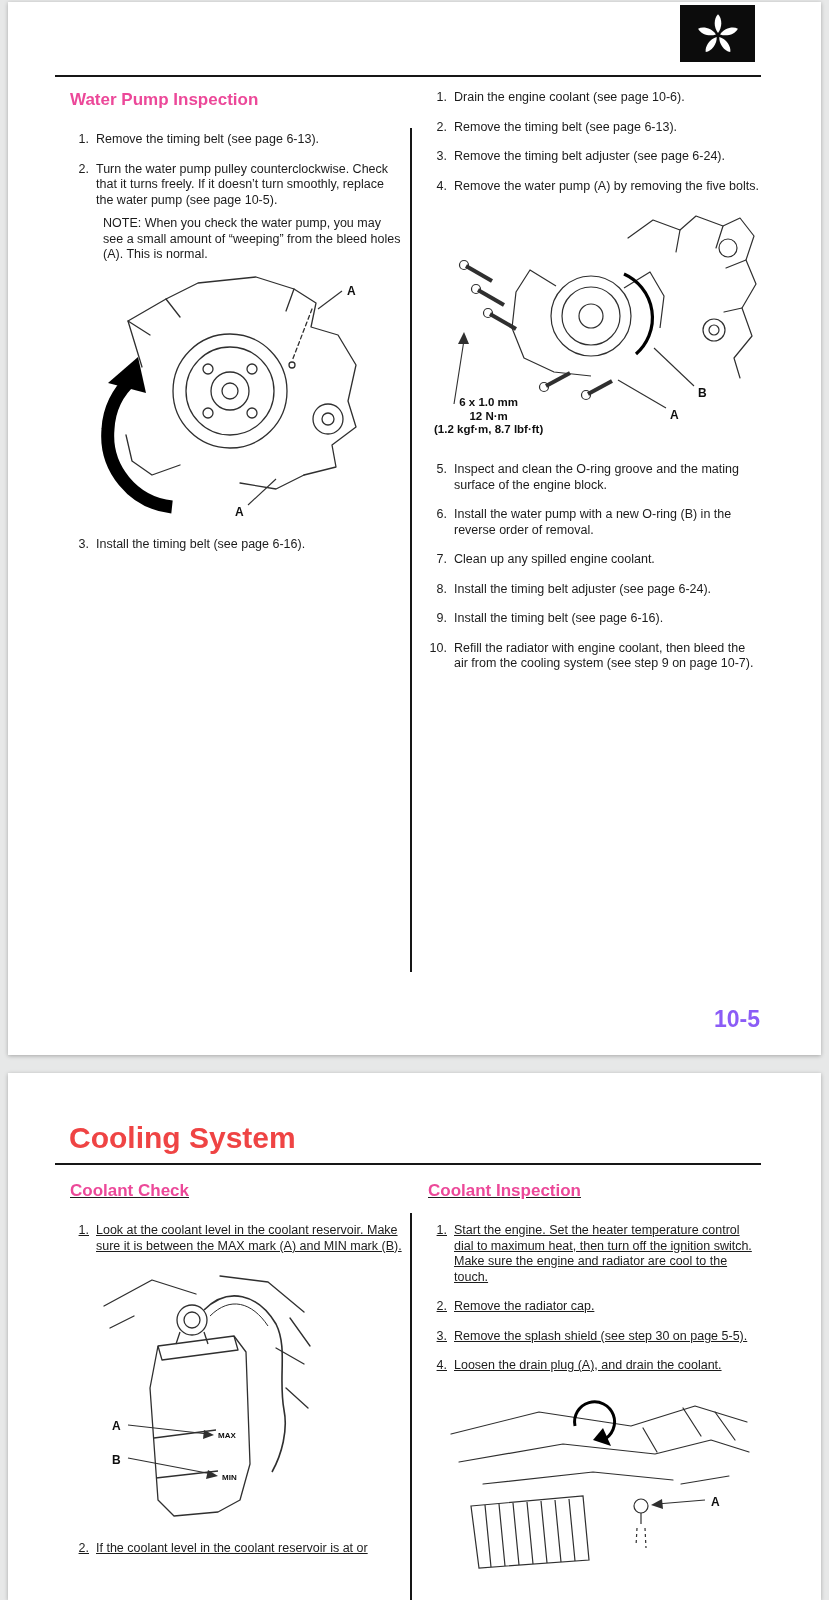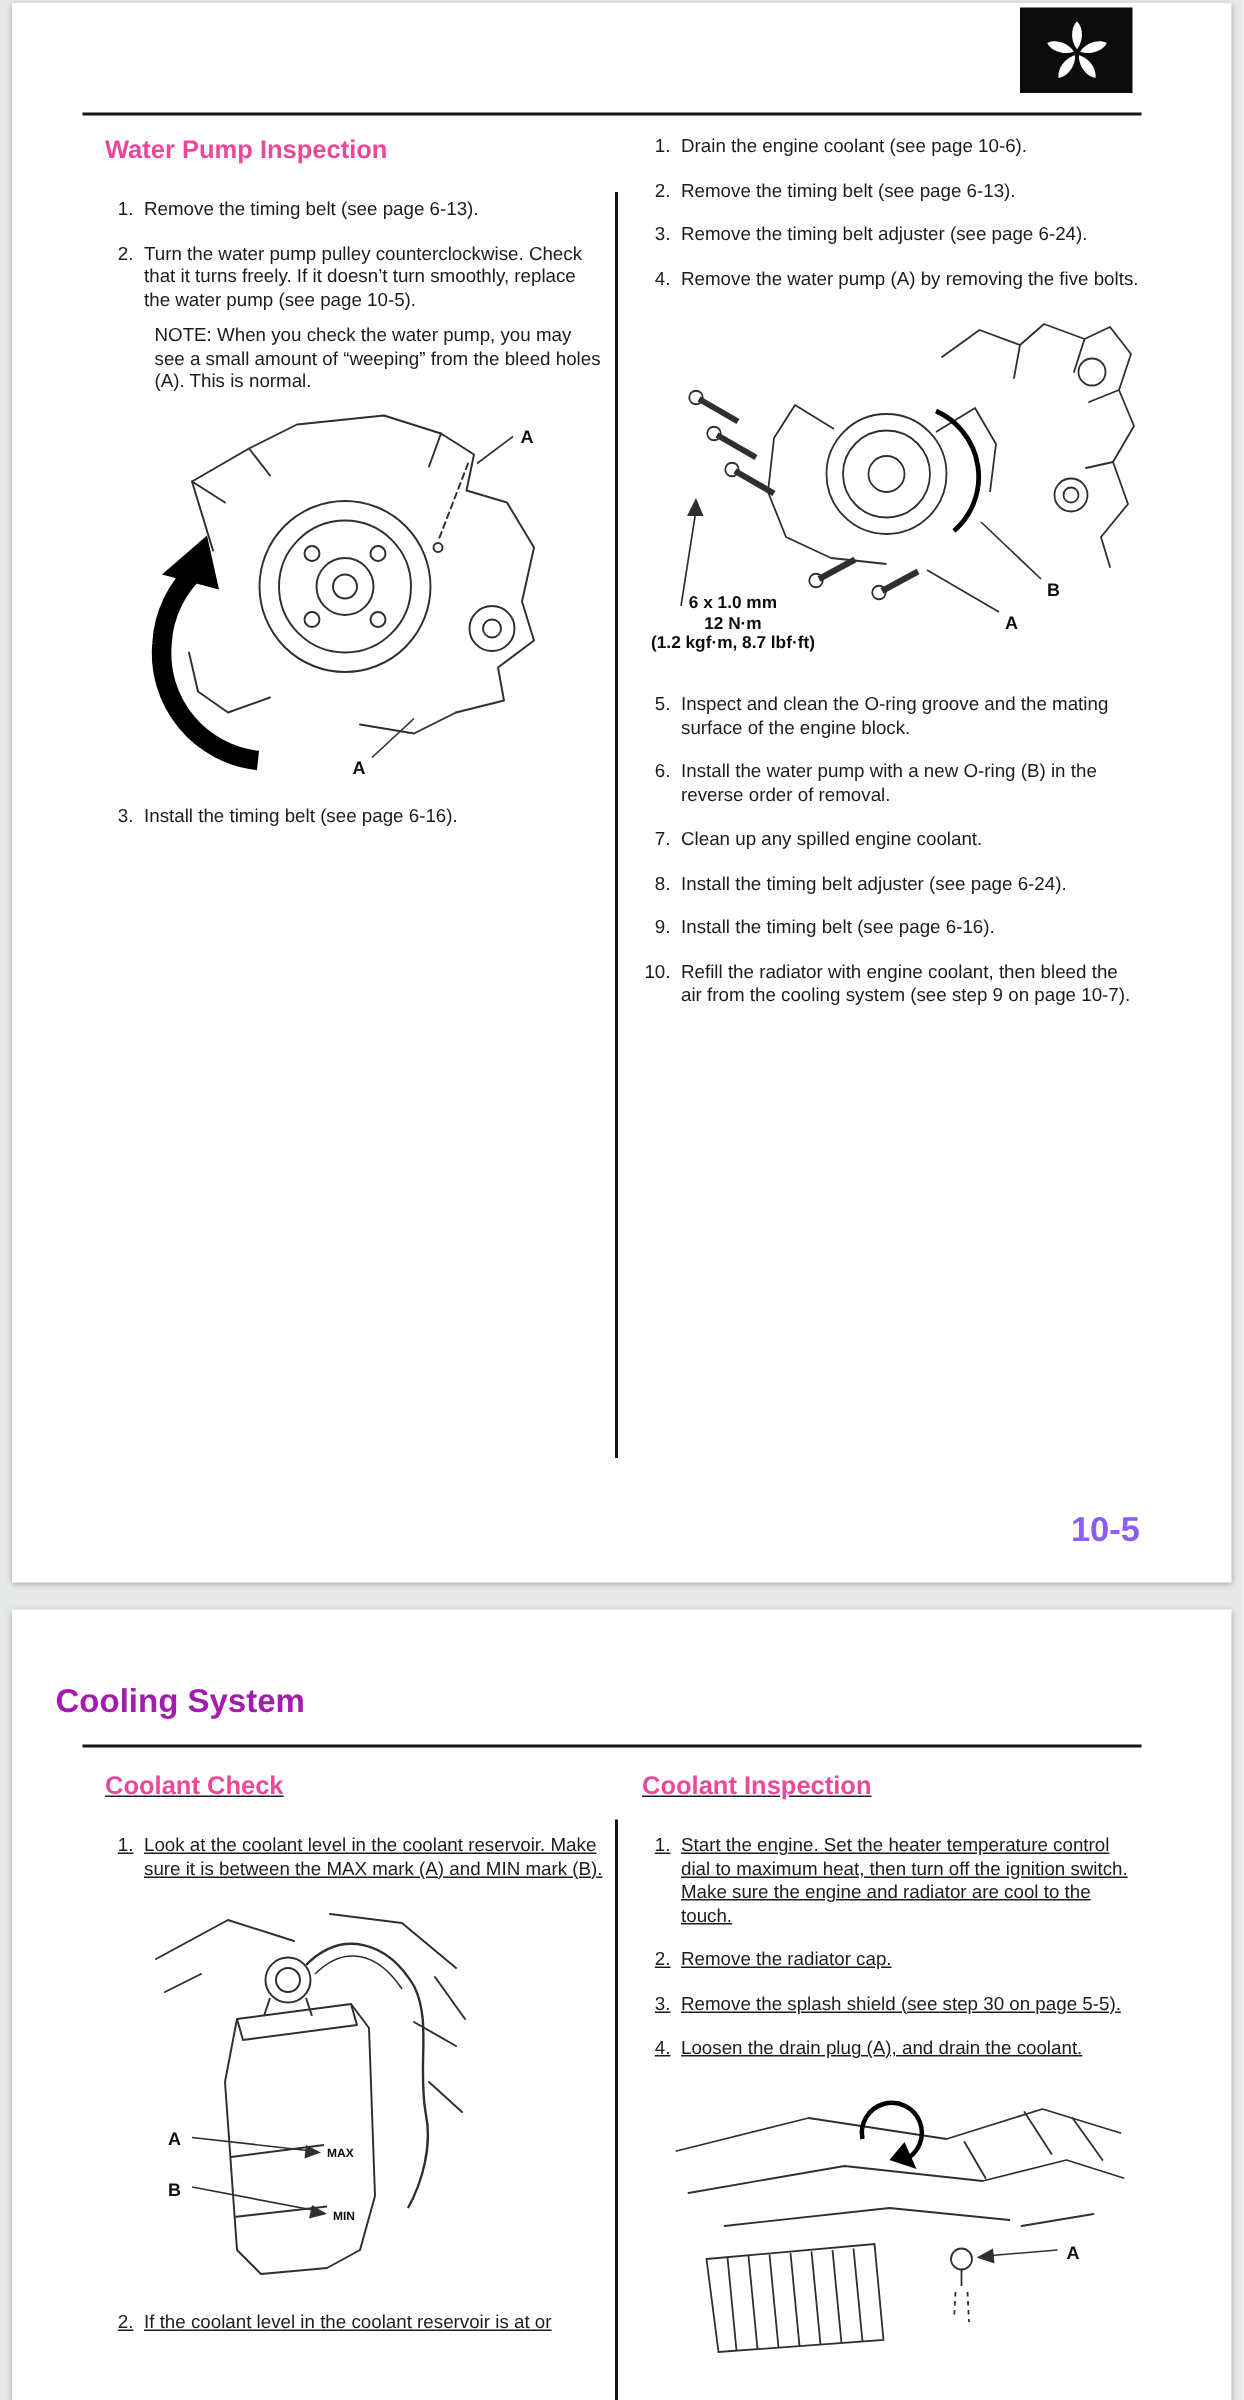--- a/index.html
+++ b/index.html
@@ -30,22 +30,22 @@
   .page1 .col { top:88px; }
   .page2 .col { top:108px;text-decoration:underline; }
   .col-l { left:62px; }
   .col-r { left:420px; }
   .divider { position:absolute; left:402px; width:2px; background:#161616; }
   .page1 .divider { top:126px; height:844px; }
   .page2 .divider { top:140px; height:387px; }
 
   h2 { font-size:17px; line-height:20px; font-weight:bold; margin:0 0 22px 0; color:#ec4899; }
   .big-title {
-    position:absolute; left:29px; top:48px;
-    font-size:22px; font-weight:bold; color:#a21caf;
+    position:absolute; left:61px; top:48px;
+    font-size:30px; font-weight:bold; color:#ef4444;
   }
   .pagenum {
     position:absolute; right:61px; bottom:22px;
     font-size:23px; font-weight:bold; color:#8b5cf6;
   }
 
   .step { display:flex; margin-bottom:14px; }
   .step .n { flex:0 0 26px; text-align:right; padding-right:7px; }
   .step .t { flex:1; }
   .note { margin:-6px 0 6px 33px; }

